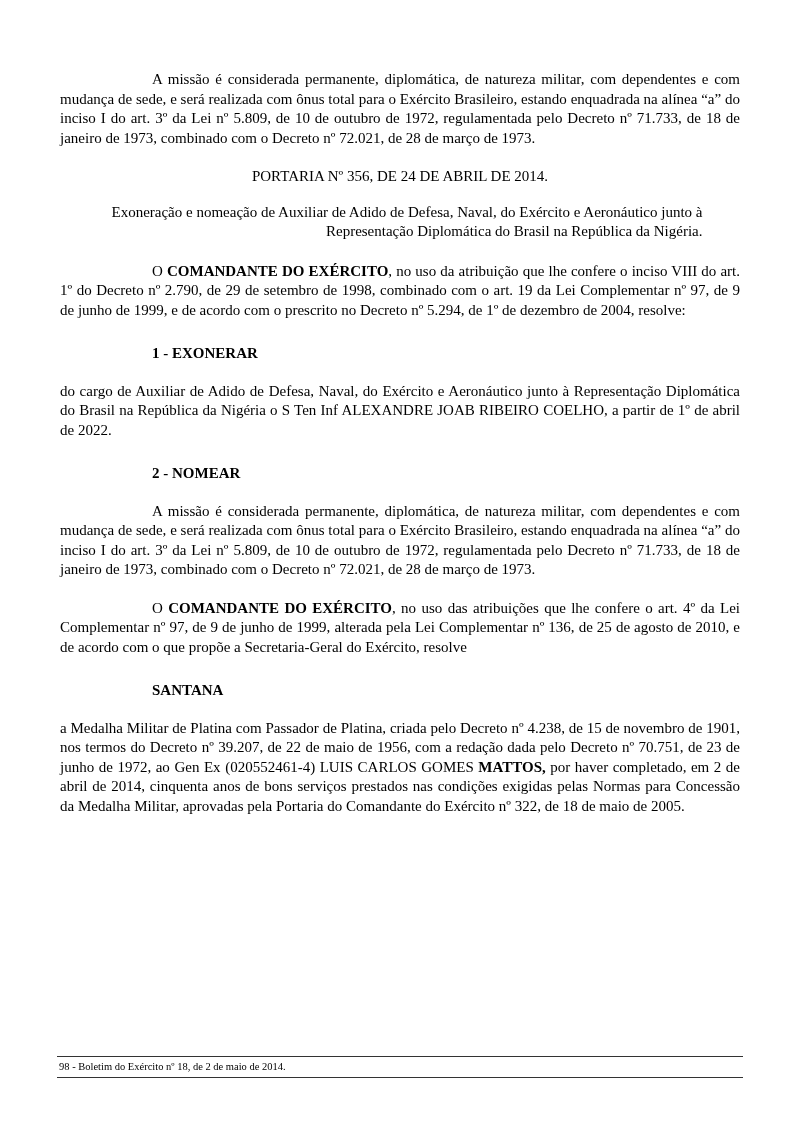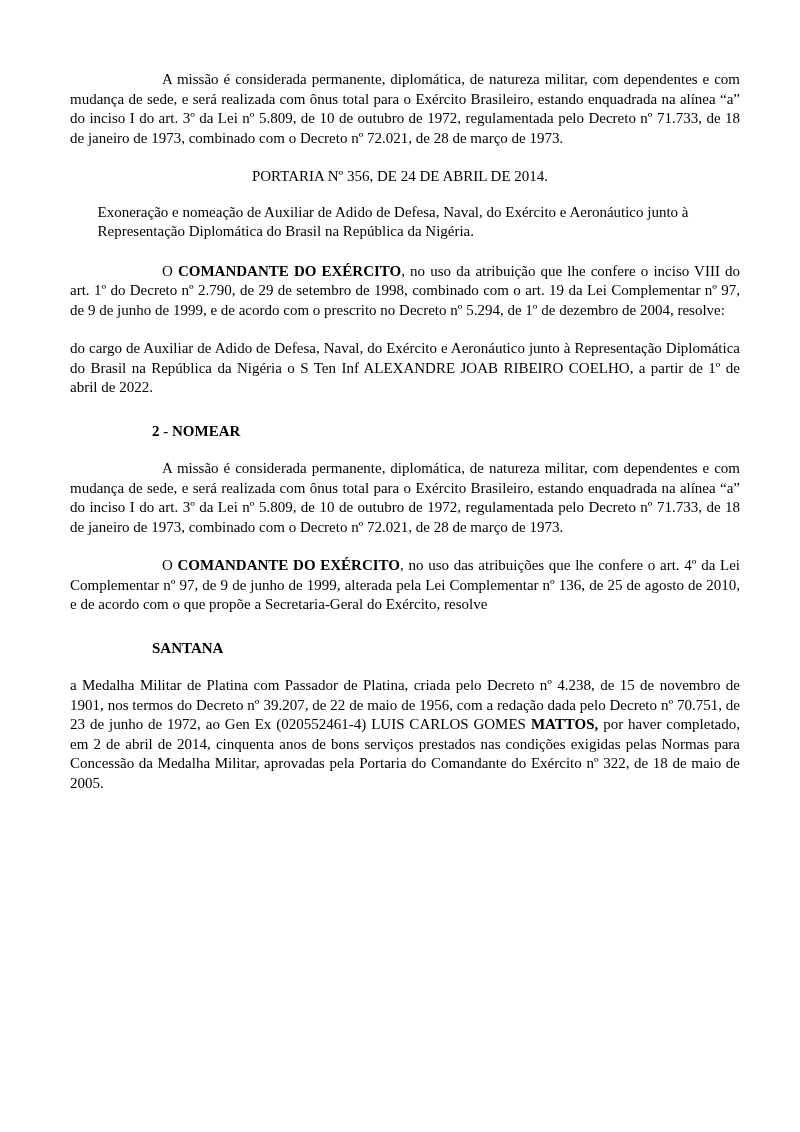--- a/index.html
+++ b/index.html
@@ -19,36 +19,36 @@
     line-height: 19.5px;
     overflow: hidden;
   }
   .content {
     position: absolute;
     top: 70px;
     left: 60px;
     width: 680px;
   }
   .para {
-    margin: 0 0 19px 10px;
+    margin: 0 0 19px 0;
     text-align: justify;
   }
   .indent {
     text-indent: 92px;
   }
   .portaria-title {
     margin: 16px 0 14px 0;
     font-size: 15px;
     font-weight: normal;
     text-align: center;
   }
   .subject {
     margin: 16px auto 20px auto;
     max-width: 605px;
-    text-align: left;
+    text-align: right;
   }
   .item-heading {
     margin: 24px 0 18px 0;
     font-size: 15px;
     font-weight: bold;
     padding-left: 92px;
     text-align: left;
   }
   .page-footer {
     position: absolute;
@@ -76,20 +76,21 @@
 
     <p class="para indent">A missão é considerada permanente, diplomática, de natureza militar, com dependentes e com mudança de sede, e será realizada com ônus total para o Exército Brasileiro, estando enquadrada na alínea “a” do inciso I do art. 3º da Lei nº 5.809, de 10 de outubro de 1972, regulamentada pelo Decreto nº 71.733, de 18 de janeiro de 1973, combinado com o Decreto nº 72.021, de 28 de março de 1973.</p>
 
     <section>
       <h2 class="portaria-title">PORTARIA Nº 356, DE 24 DE ABRIL DE 2014.</h2>
 
       <p class="subject">Exoneração e nomeação de Auxiliar de Adido de Defesa, Naval, do Exército e Aeronáutico junto à Representação Diplomática do Brasil na República da Nigéria.</p>
 
       <p class="para indent"><span>O </span><b>COMANDANTE DO EXÉRCITO</b><span>, no uso da atribuição que lhe confere o inciso VIII do art. 1º do Decreto nº 2.790, de 29 de setembro de 1998, combinado com o art. 19 da Lei Complementar nº 97, de 9 de junho de 1999, e de acordo com o prescrito no Decreto nº 5.294, de 1º de dezembro de 2004, resolve:</span></p>
 
+      <p class="item-heading">1 - EXONERAR</p>
 
       <p class="para">do cargo de Auxiliar de Adido de Defesa, Naval, do Exército e Aeronáutico junto à Representação Diplomática do Brasil na República da Nigéria o S Ten Inf ALEXANDRE JOAB RIBEIRO COELHO, a partir de 1º de abril de 2022.</p>
 
       <p class="item-heading">2 - NOMEAR</p>
 
 
       <p class="para indent">A missão é considerada permanente, diplomática, de natureza militar, com dependentes e com mudança de sede, e será realizada com ônus total para o Exército Brasileiro, estando enquadrada na alínea “a” do inciso I do art. 3º da Lei nº 5.809, de 10 de outubro de 1972, regulamentada pelo Decreto nº 71.733, de 18 de janeiro de 1973, combinado com o Decreto nº 72.021, de 28 de março de 1973.</p>
     </section>
 
     <section>
@@ -97,13 +98,18 @@
 
       <p class="para indent"><span>O </span><b>COMANDANTE DO EXÉRCITO</b><span>, no uso das atribuições que lhe confere o art. 4º da Lei Complementar nº 97, de 9 de junho de 1999, alterada pela Lei Complementar nº 136, de 25 de agosto de 2010, e de acordo com o que propõe a Secretaria-Geral do Exército, resolve</span></p>
 
       <p class="item-heading">SANTANA</p>
 
       <p class="para"><span>a Medalha Militar de Platina com Passador de Platina, criada pelo Decreto nº 4.238, de 15 de novembro de 1901, nos termos do Decreto nº 39.207, de 22 de maio de 1956, com a redação dada pelo Decreto nº 70.751, de 23 de junho de 1972, ao Gen Ex (020552461-4) LUIS CARLOS GOMES </span><b>MATTOS,</b><span> por haver completado, em 2 de abril de 2014, cinquenta anos de bons serviços prestados nas condições exigidas pelas Normas para Concessão da Medalha Militar, aprovadas pela Portaria do Comandante do Exército nº 322, de 18 de maio de 2005.</span></p>
     </section>
 
   </main>
 
+  <footer class="page-footer">
+    <div class="rule"></div>
+    <div class="footer-text">98 - Boletim do Exército nº 18, de 2 de maio de 2014.</div>
+    <div class="rule"></div>
+  </footer>
 </div>
 
 </body></html>

